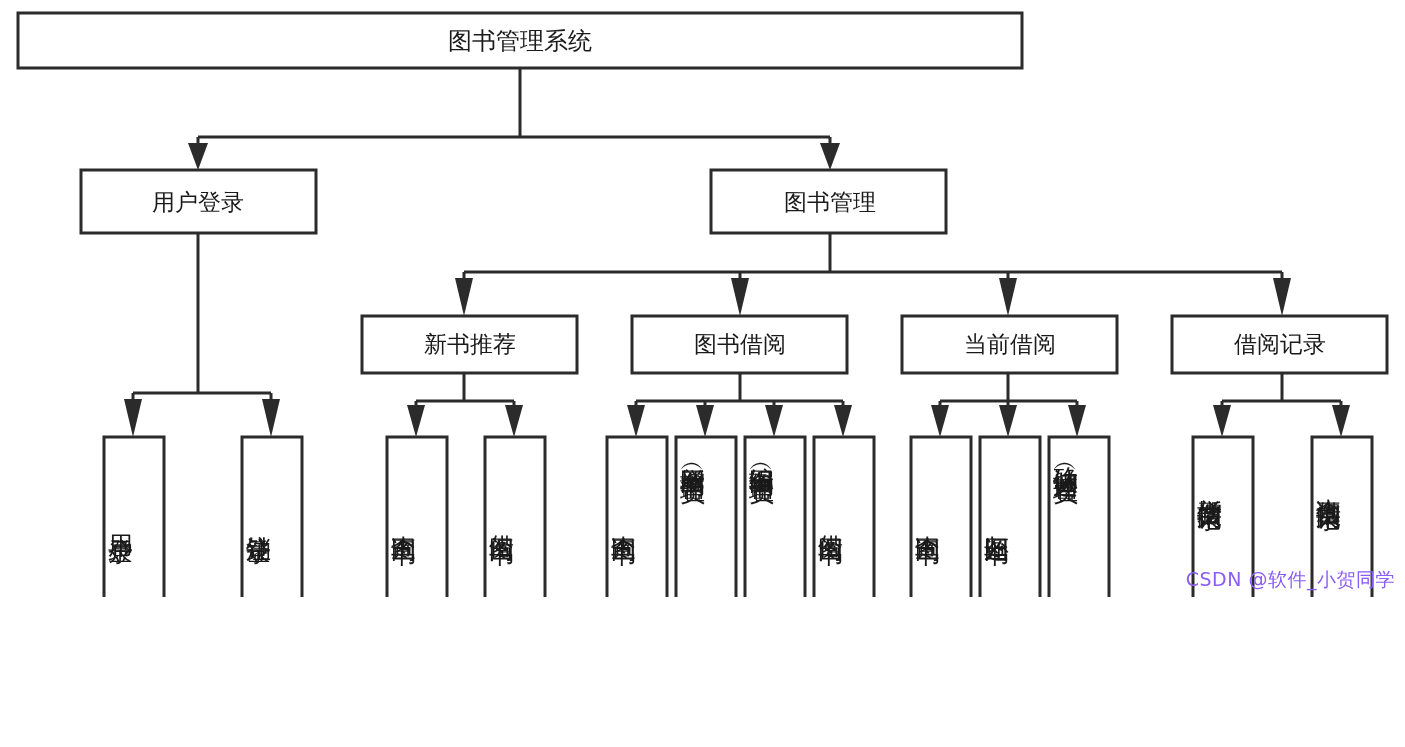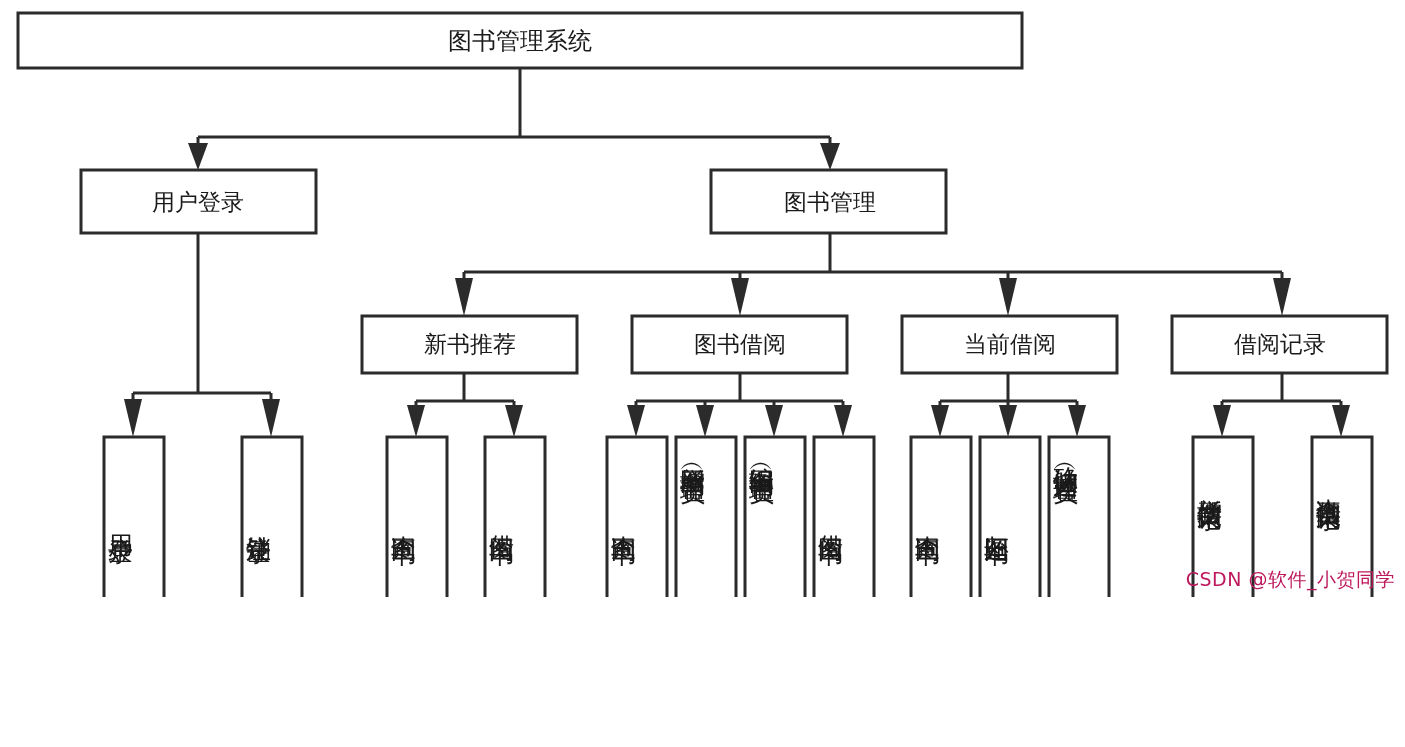--- a/index.html
+++ b/index.html
@@ -68,21 +68,21 @@
     white-space: nowrap;
     text-align: start;
     pointer-events: none;
   }
   .watermark {
     position: absolute;
     right: 10px;
     bottom: 4px;
     font-family: "DejaVu Sans", "Liberation Sans", sans-serif;
     font-size: 19px;
-    color: #be185d;
+    color: #8b5cf6;
     letter-spacing: 0.5px;
     white-space: nowrap;
   }
 </style>
 </head>
 <body>
 
 <div id="diagram-root">
 
   <svg class="diagram-canvas" viewBox="0 0 1405 747" xmlns="http://www.w3.org/2000/svg">

